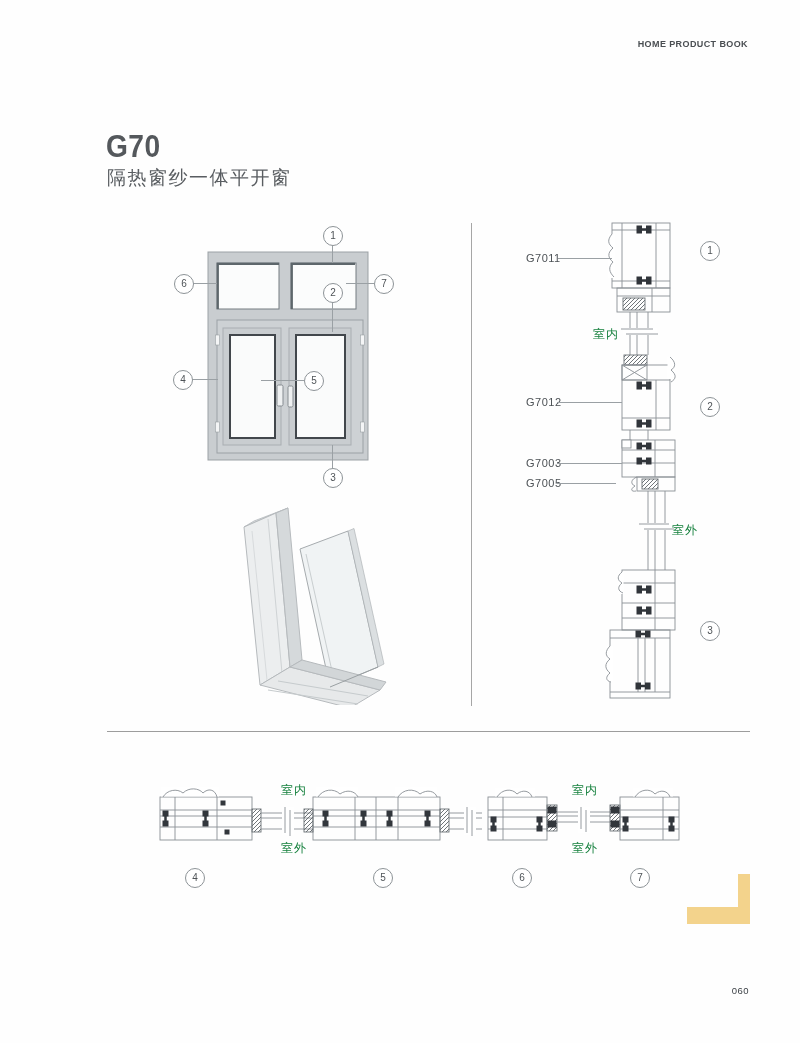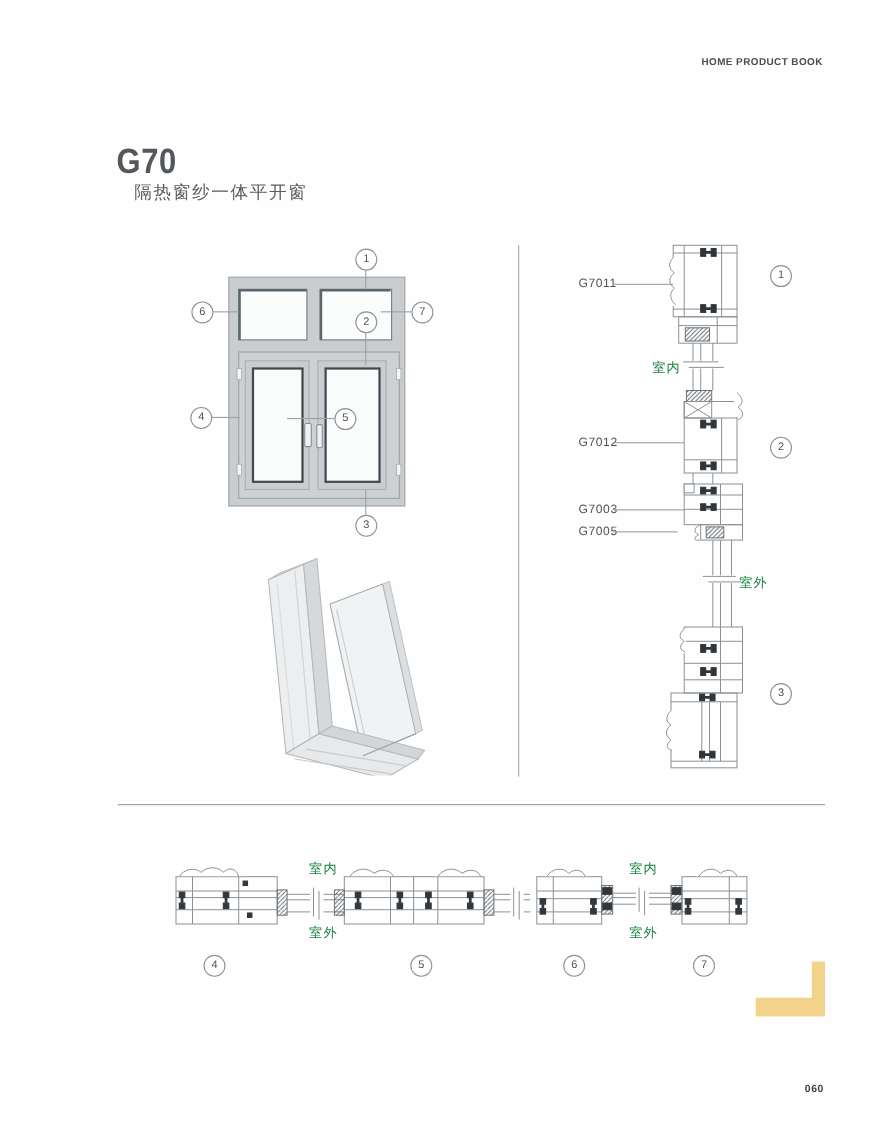--- a/index.html
+++ b/index.html
@@ -1,31 +1,31 @@
 <!DOCTYPE html>
 <html><head>
 <meta charset="utf-8">
 <style>
   html,body{margin:0;padding:0;background:#e9e9e9;}
   .page{position:relative;width:800px;height:1043px;background:#fefefe;margin:0 auto;overflow:hidden;
         font-family:"Liberation Sans","DejaVu Sans",sans-serif;color:#4b5054;}
   .abs{position:absolute;}
-  .book-title{right:52px;top:39px;font-size:9px;font-weight:bold;letter-spacing:.4px;color:#4a4e52;margin-top:12px;}
+  .book-title{right:52px;top:39px;font-size:9px;font-weight:bold;letter-spacing:.4px;color:#4a4e52;}
   .model{left:106px;top:128px;font-size:32px;font-weight:800;color:#54585c;letter-spacing:.5px;
          transform:scaleX(.88);transform-origin:left top;}
-  .subtitle{left:122px;top:165px;font-size:16px;color:#595d61;letter-spacing:1.5px;}
+  .subtitle{left:107px;top:165px;font-size:19px;color:#595d61;letter-spacing:1.5px;}
   .c{position:absolute;width:18px;height:18px;border:1px solid #8d9397;border-radius:50%;background:#fff;
      display:flex;align-items:center;justify-content:center;font-size:10px;color:#4e5357;line-height:1;}
   .lh{position:absolute;height:1px;background:#9aa0a4;}
   .lv{position:absolute;width:1px;background:#9aa0a4;}
   .plabel{position:absolute;font-size:11px;color:#4c5155;letter-spacing:.5px;}
   .side{position:absolute;font-size:12px;color:#15803d;letter-spacing:1px;}
   .vdiv{left:471px;top:223px;width:1px;height:483px;background:#a6a6a6;}
   .hdiv{left:107px;top:731px;width:643px;height:1px;background:#9d9d9d;}
-  .pagenum{right:51px;top:985px;font-size:9.5px;font-weight:bold;color:#3c4146;letter-spacing:.5px;}
+  .pagenum{right:51px;top:985px;font-size:9.5px;font-weight:normal;color:#3c4146;letter-spacing:.5px;}
   svg{display:block;}
 </style>
 </head>
 <body>
 
 <div class="page">
 
   <div class="abs book-title">HOME PRODUCT BOOK</div>
 
   <div class="abs model">G70</div>

